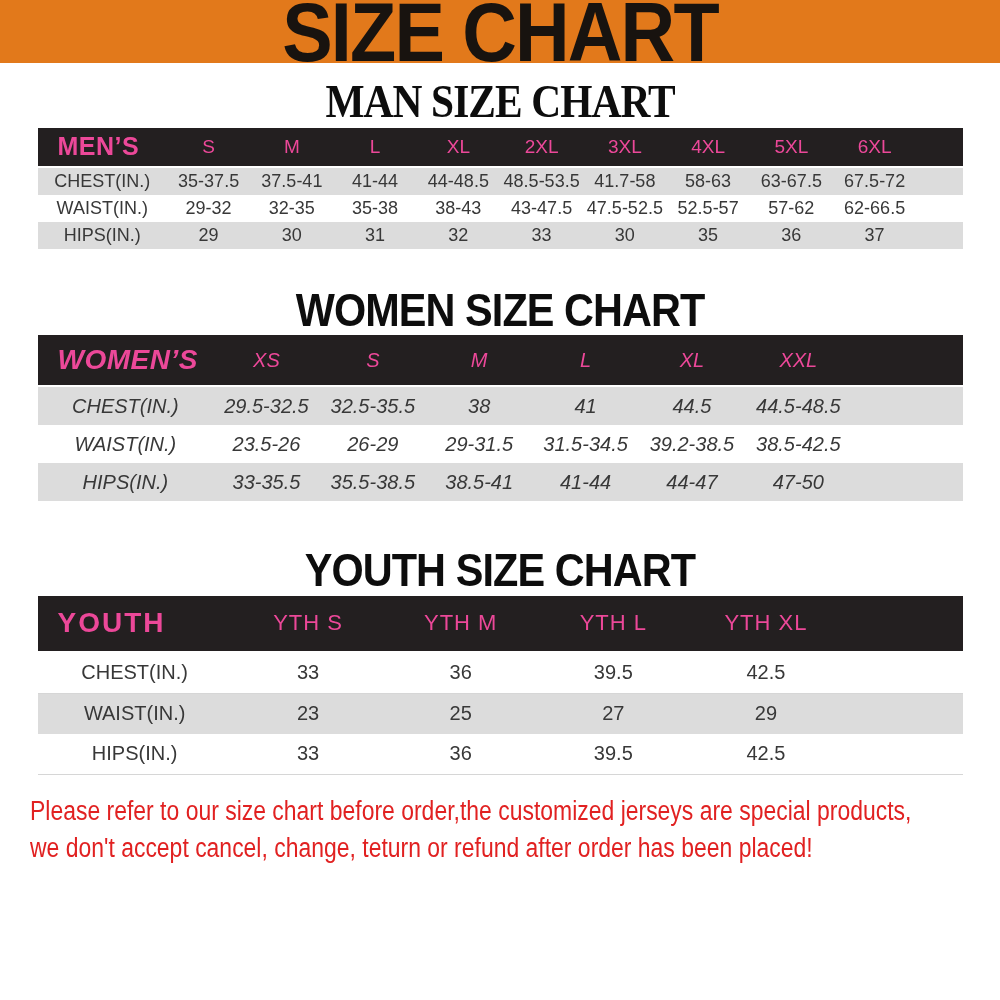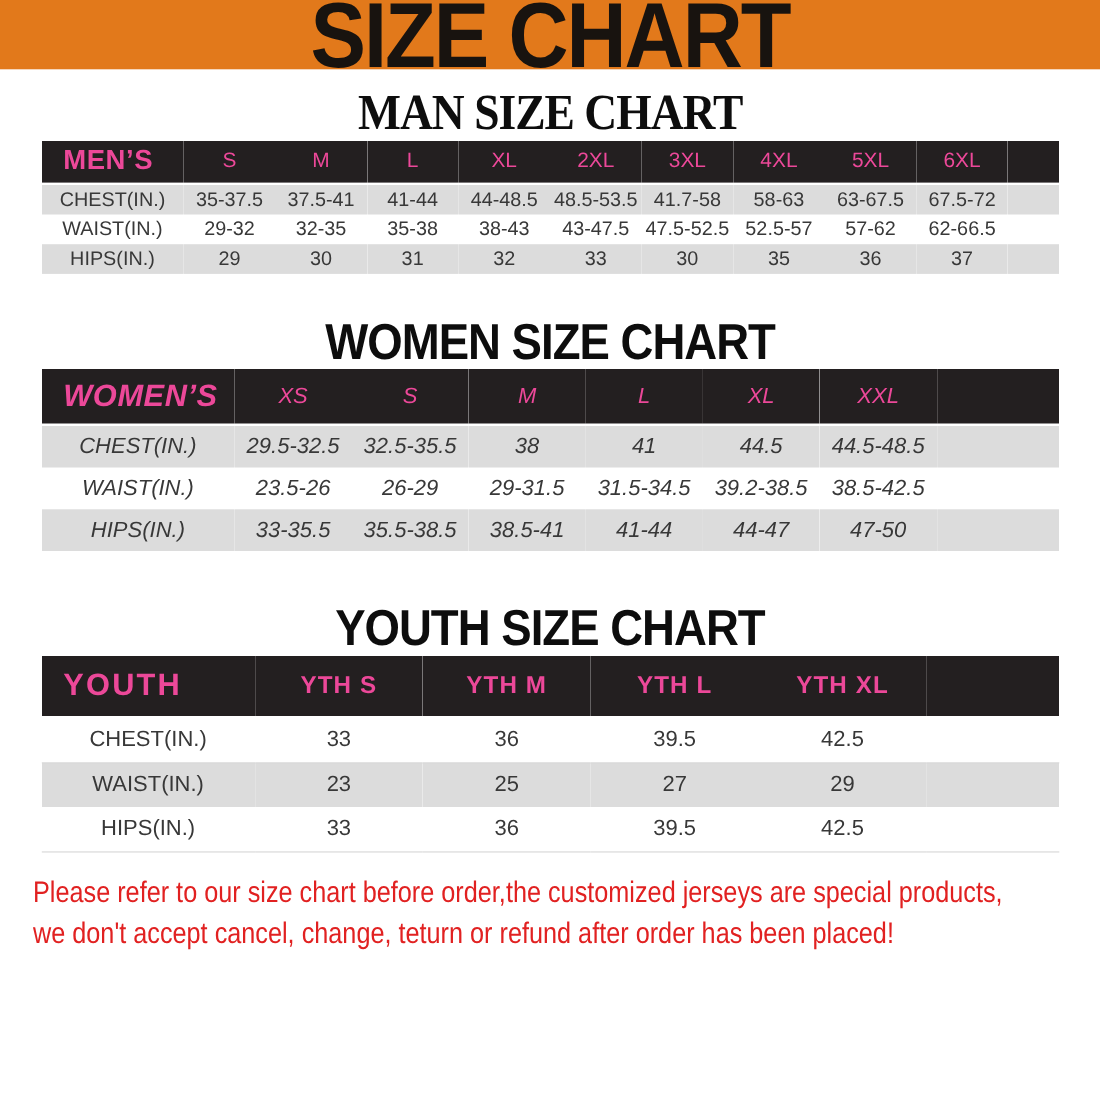--- a/index.html
+++ b/index.html
@@ -42,21 +42,21 @@
   tr.white td { background:#ffffff; }
   .t-men { margin-top:14px; }
   .t-men tr.head th { height:38px; font-size:19px; }
   .t-men tr.head th.corner { font-size:25px; }
   .t-men td { height:27px; font-size:18px; color:#383838; }
   .t-women { margin-top:20px;font-style:italic; }
   .t-women tr.head th { height:50px; font-size:20px; }
   .t-women tr.head th.corner { font-size:28px; }
   .t-women td { height:38px; font-size:20px; color:#383838; }
   .t-youth { margin-top:18px; }
-  .t-youth tr.head th { height:55px; font-size:22px; letter-spacing:1px;font-weight:bold; }
+  .t-youth tr.head th { height:55px; font-size:22px; letter-spacing:1px; }
   .t-youth tr.head th.corner { font-size:28px; letter-spacing:2px; }
   .t-youth td { height:40px; font-size:20px; color:#383838; }
   .t-youth tr.white td { border-bottom:1px solid #d6d6d6; }
   .t-youth tr.gray td  { border-top:1px solid #d6d6d6; }
   
   .disclaimer { margin:18px 0 0 30px; }
   .disclaimer-inner {
     transform:scaleX(0.85); transform-origin:0 50%;
     color:#e12121; font-size:27px; line-height:37px; white-space:nowrap;
   }

